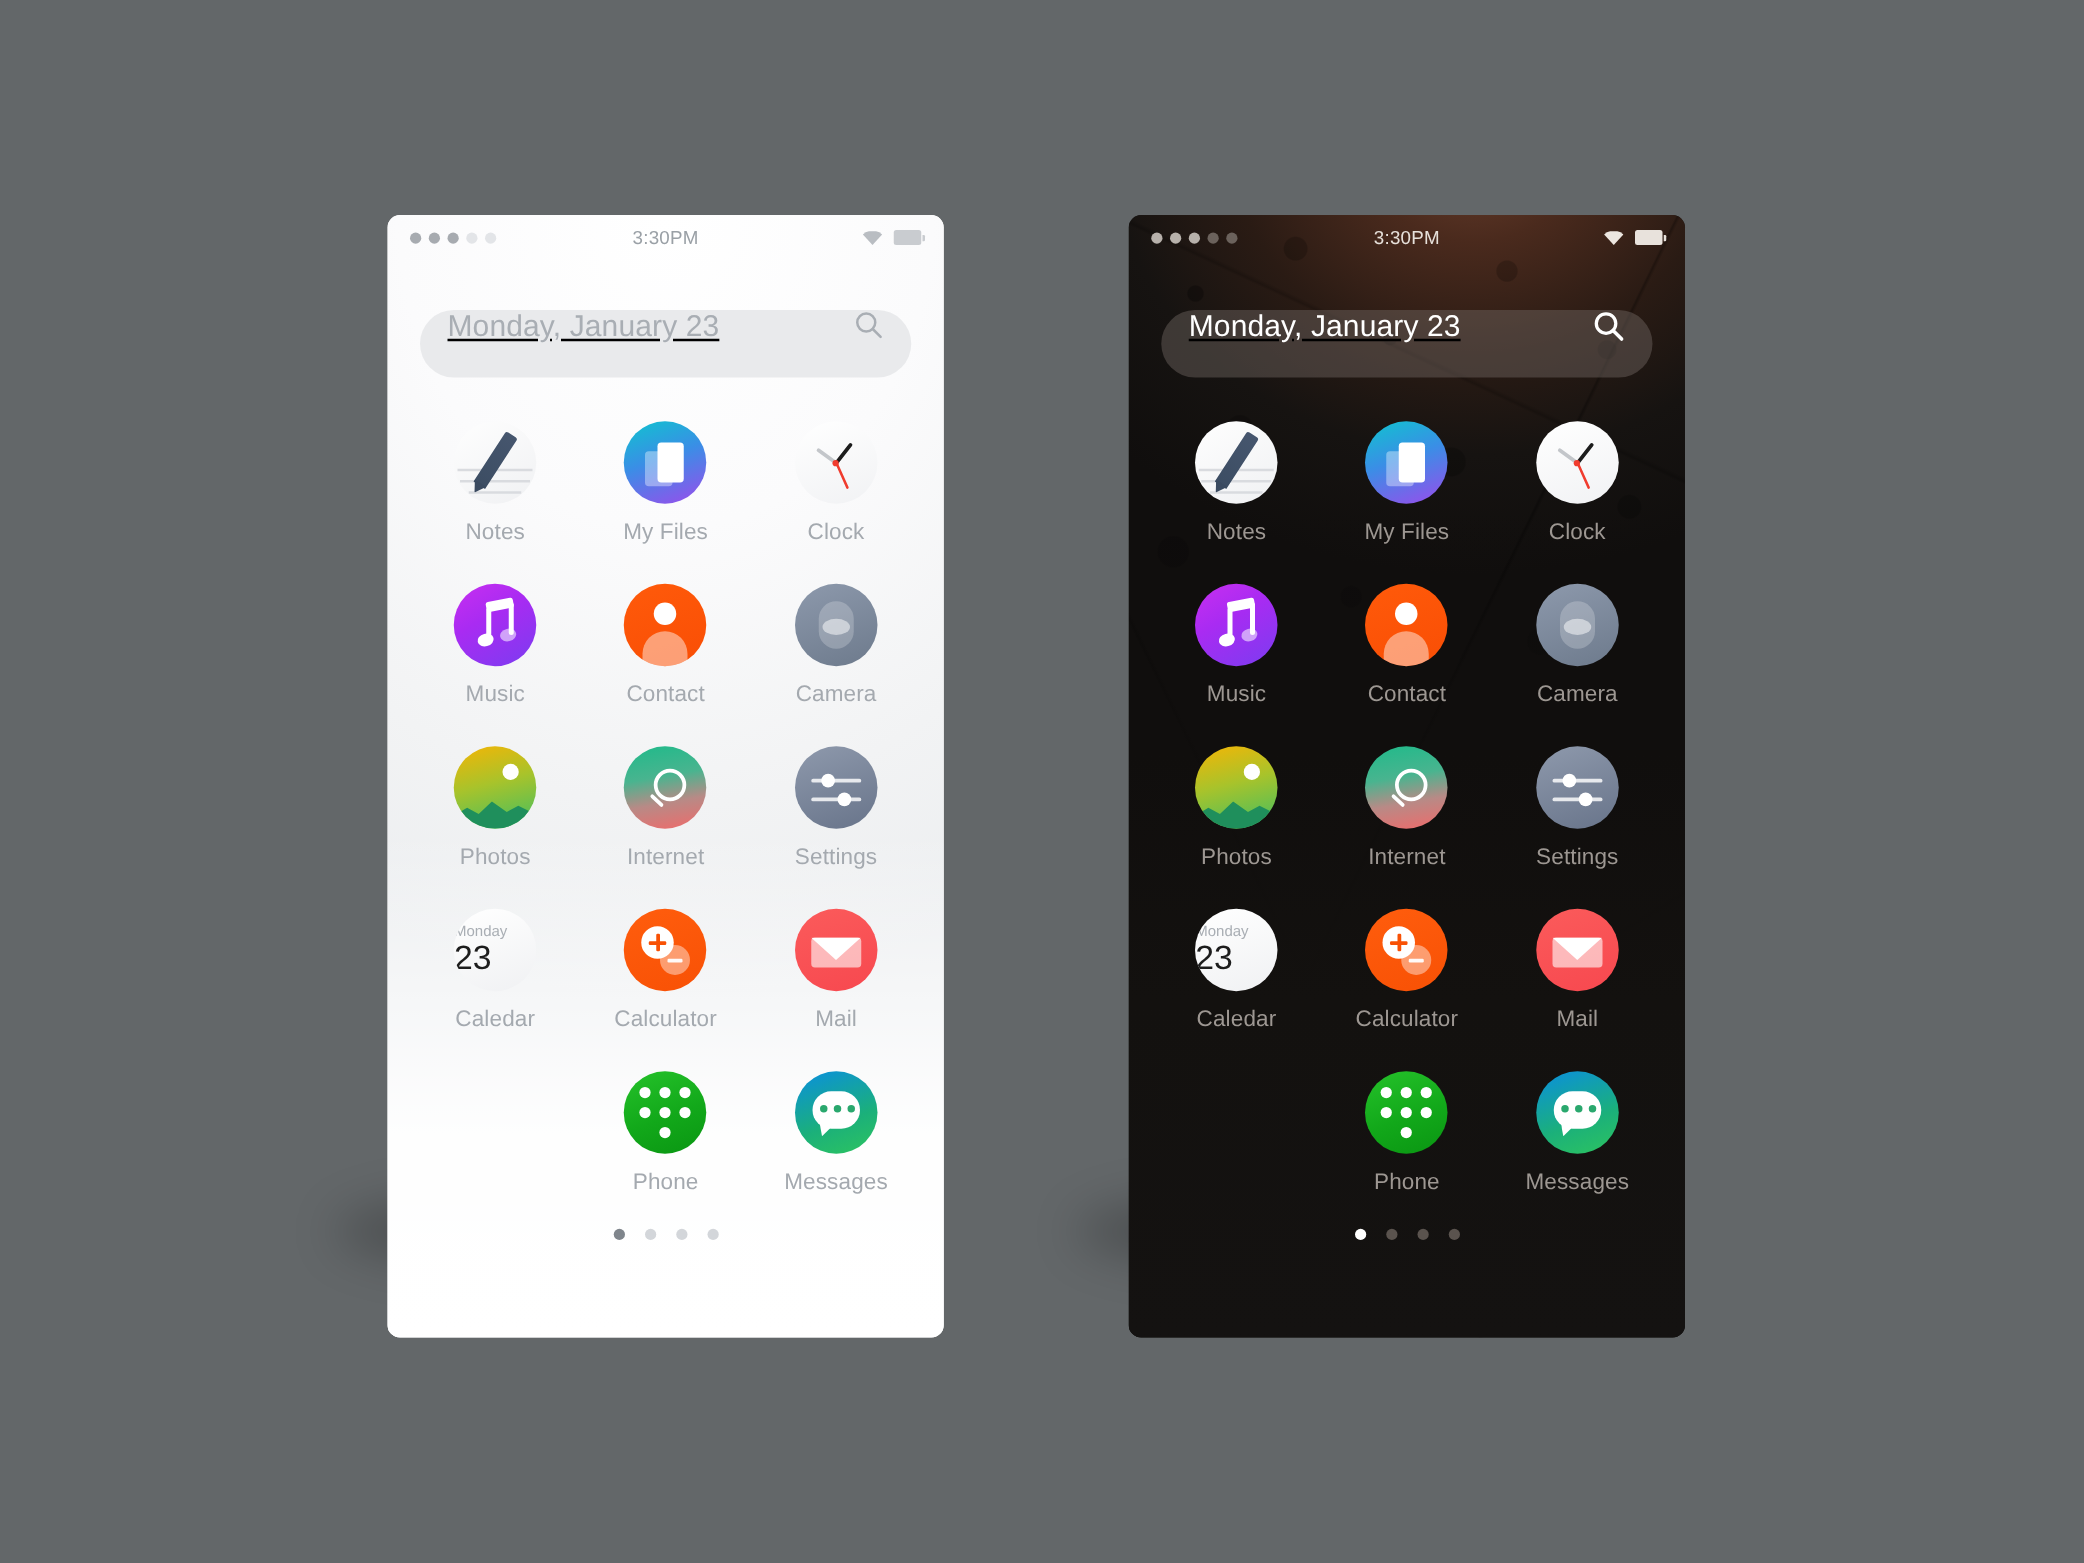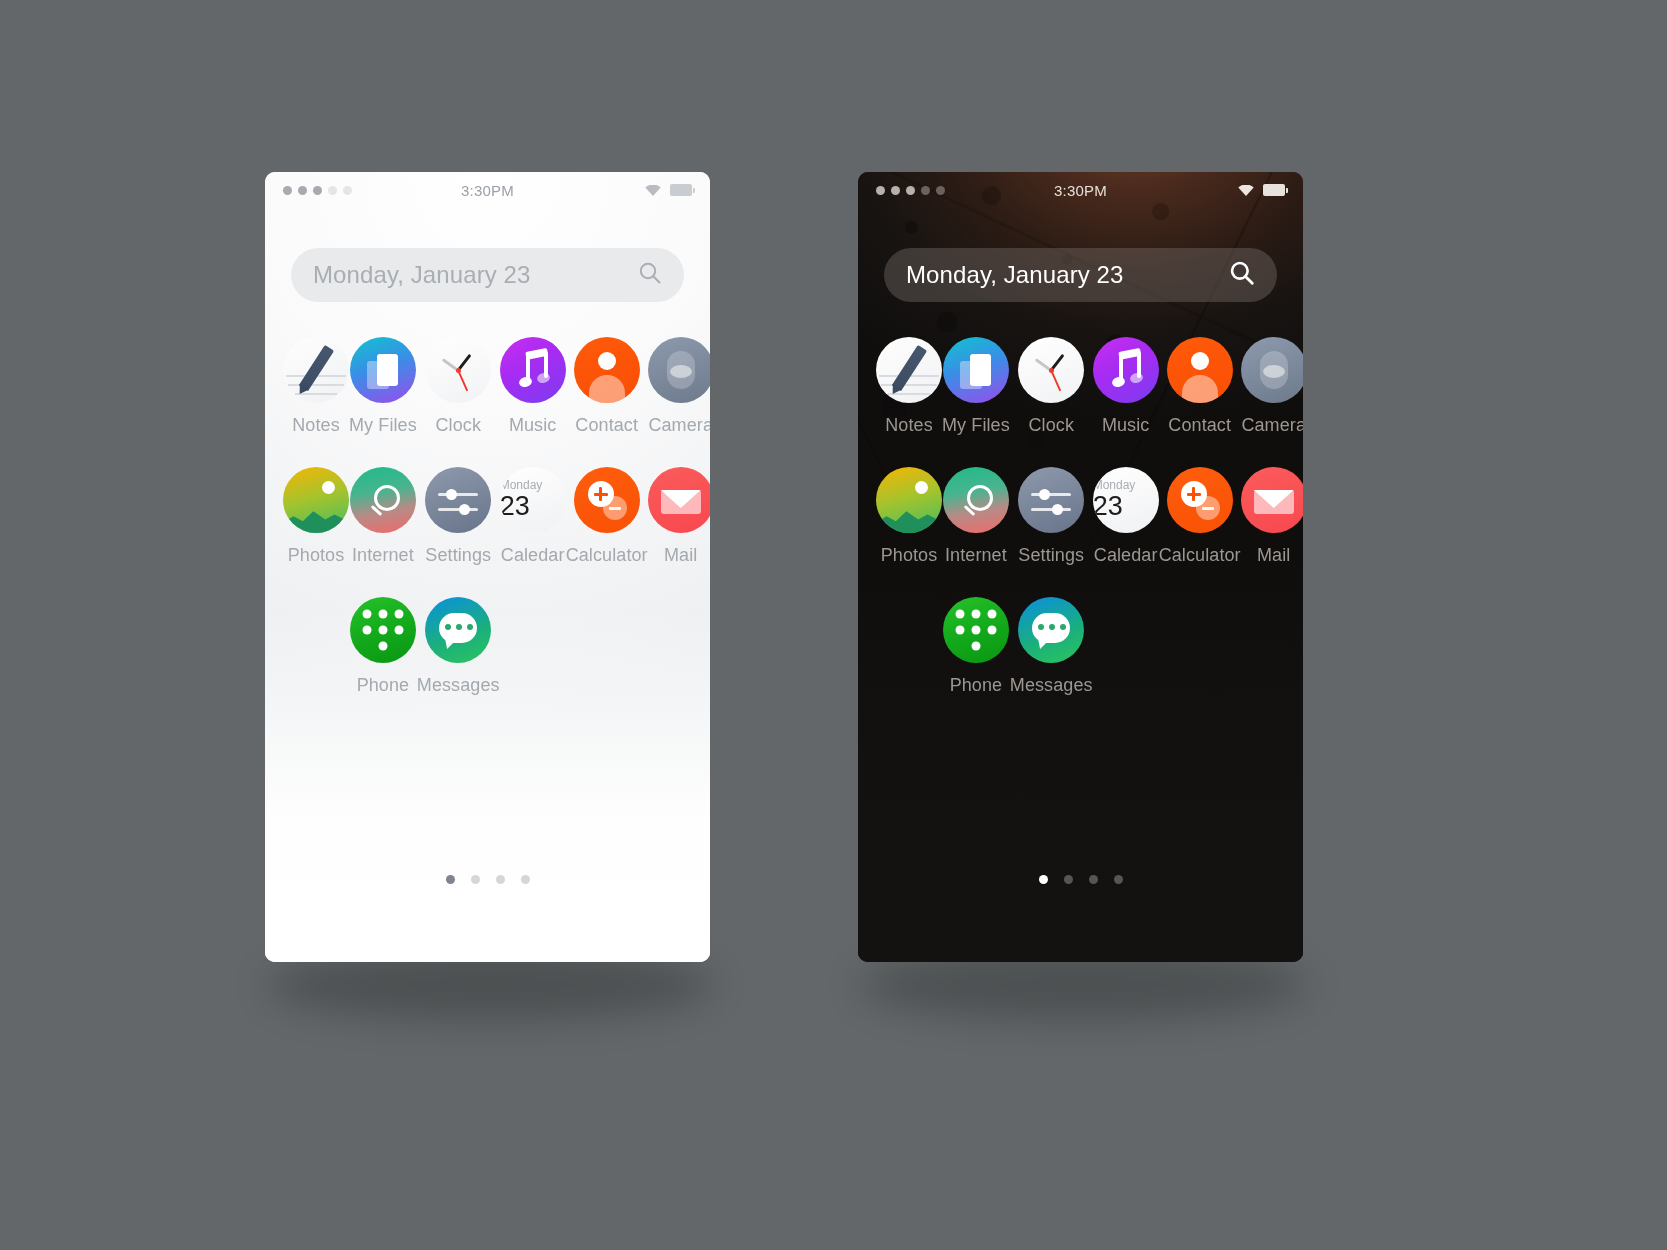--- a/index.html
+++ b/index.html
@@ -7,23 +7,24 @@
     width: 1667px; height: 1250px;
     background: #636769;
     font-family: "Liberation Sans", sans-serif;
     overflow: hidden;
   }
   .stage { position: relative; width: 1667px; height: 1250px; }
 
   
   .phone {
     position: absolute;
-    width: 445px; height: 790px;
+    width: 445px; height: 898px;
     border-radius: 10px;
     overflow: hidden;
+    margin-left: 45px;
   }
   .phone.light { left: 265px; top: 172px; background: #ffffff; }
   .phone.dark  { left: 858px; top: 172px; background: #1a1817; }
 
   .shadow {
     position: absolute;
     width: 445px; height: 70px;
     border-radius: 50%;
     filter: blur(18px);
     background: rgba(0,0,0,0.22);
@@ -112,36 +113,37 @@
     content: ""; position: absolute; right: -3px; top: 3.5px;
     width: 2px; height: 5px; border-radius: 0 1px 1px 0;
   }
   .light .batt::after { background: #c9ccd0; }
   .dark  .batt::after { background: #e8e2dc; }
 
   
   .search {
     position: absolute; left: 26px; right: 26px; top: 76px;
     height: 54px; border-radius: 27px;
-    display: flex; align-items: center;
+    display: flex; 
     padding: 0 22px;
     z-index: 4;
+    text-decoration: underline;
   }
   .light .search { background: #e9eaec; }
   .dark  .search { background: rgba(120,110,104,.42); }
   .search .txt { font-size: 24px; letter-spacing: .1px; }
   .light .search .txt { color: #a9aeb4; }
   .dark  .search .txt { color: #ffffff; }
   .search .mag { margin-left: auto; }
 
   
   .grid {
     position: absolute; left: 0; right: 0; top: 165px;
     display: grid;
-    grid-template-columns: repeat(6, 1fr);
+    grid-template-columns: repeat(3, 1fr);
     row-gap: 14px;
     padding: 0 18px;
     z-index: 4;
   }
   .app {
     display: flex; flex-direction: column; align-items: center;
     justify-content: flex-start;
     height: 116px;
   }
   .app.empty { visibility: hidden; }

